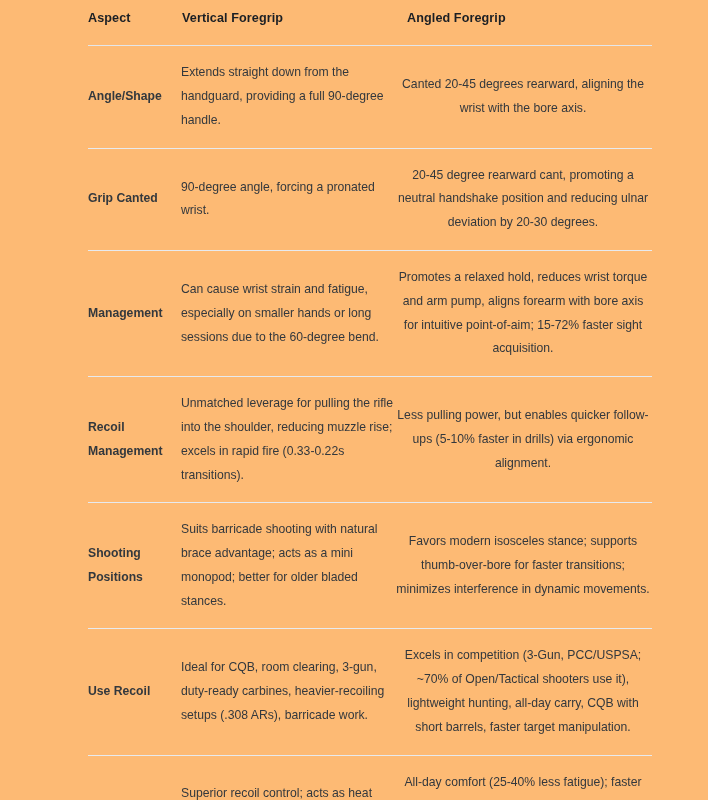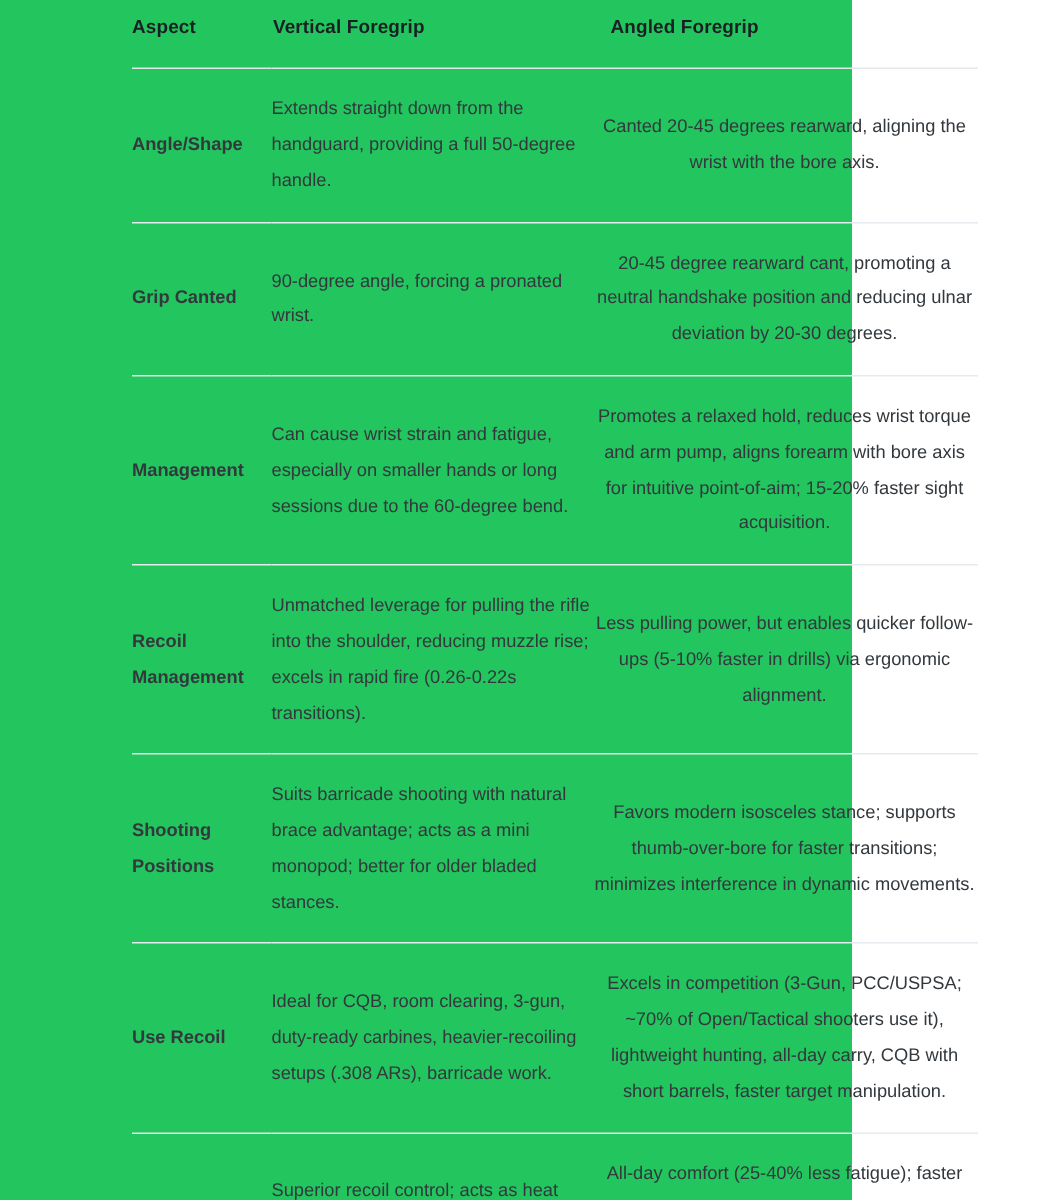--- a/index.html
+++ b/index.html
@@ -11,23 +11,23 @@
   body {
     width: 708px;
     height: 800px;
     overflow: hidden;
     font-family: "Liberation Sans", "DejaVu Sans", sans-serif;
     -webkit-font-smoothing: antialiased;
   }
 
   .page {
     position: relative;
-    width: 568px;
+    width: 708px;
     height: 800px;
-    background: #22c55e;
+    background: #fdba74;
     box-sizing: border-box;
   }
 
   .table-wrap {
     position: absolute;
     left: 88px;
     top: 0;
     width: 564px;
   }
 
@@ -99,39 +99,39 @@
         <tr>
           <th class="h-aspect">Aspect</th>
           <th class="h-vert">Vertical Foregrip</th>
           <th class="h-ang">Angled Foregrip</th>
         </tr>
       </thead>
       <tbody>
 
         <tr>
           <td class="aspect-cell">Angle/Shape</td>
-          <td class="vert-cell">Extends straight down from the handguard, providing a full 50-degree handle.</td>
+          <td class="vert-cell">Extends straight down from the handguard, providing a full 90-degree handle.</td>
           <td class="ang-cell">Canted 20-45 degrees rearward, aligning the wrist with the bore axis.</td>
         </tr>
 
         <tr>
           <td class="aspect-cell">Grip Canted</td>
           <td class="vert-cell">90-degree angle, forcing a pronated wrist.</td>
           <td class="ang-cell">20-45 degree rearward cant, promoting a neutral handshake position and reducing ulnar deviation by 20-30 degrees.</td>
         </tr>
 
         <tr>
           <td class="aspect-cell">Management</td>
           <td class="vert-cell">Can cause wrist strain and fatigue, especially on smaller hands or long sessions due to the 60-degree bend.</td>
-          <td class="ang-cell">Promotes a relaxed hold, reduces wrist torque and arm pump, aligns forearm with bore axis for intuitive point-of-aim; 15-20% faster sight acquisition.</td>
+          <td class="ang-cell">Promotes a relaxed hold, reduces wrist torque and arm pump, aligns forearm with bore axis for intuitive point-of-aim; 15-72% faster sight acquisition.</td>
         </tr>
 
         <tr>
           <td class="aspect-cell">Recoil Management</td>
-          <td class="vert-cell">Unmatched leverage for pulling the rifle into the shoulder, reducing muzzle rise; excels in rapid fire (0.26-0.22s transitions).</td>
+          <td class="vert-cell">Unmatched leverage for pulling the rifle into the shoulder, reducing muzzle rise; excels in rapid fire (0.33-0.22s transitions).</td>
           <td class="ang-cell">Less pulling power, but enables quicker follow-ups (5-10% faster in drills) via ergonomic alignment.</td>
         </tr>
 
         <tr>
           <td class="aspect-cell">Shooting Positions</td>
           <td class="vert-cell">Suits barricade shooting with natural brace advantage; acts as a mini monopod; better for older bladed stances.</td>
           <td class="ang-cell">Favors modern isosceles stance; supports thumb-over-bore for faster transitions; minimizes interference in dynamic movements.</td>
         </tr>
 
         <tr>

